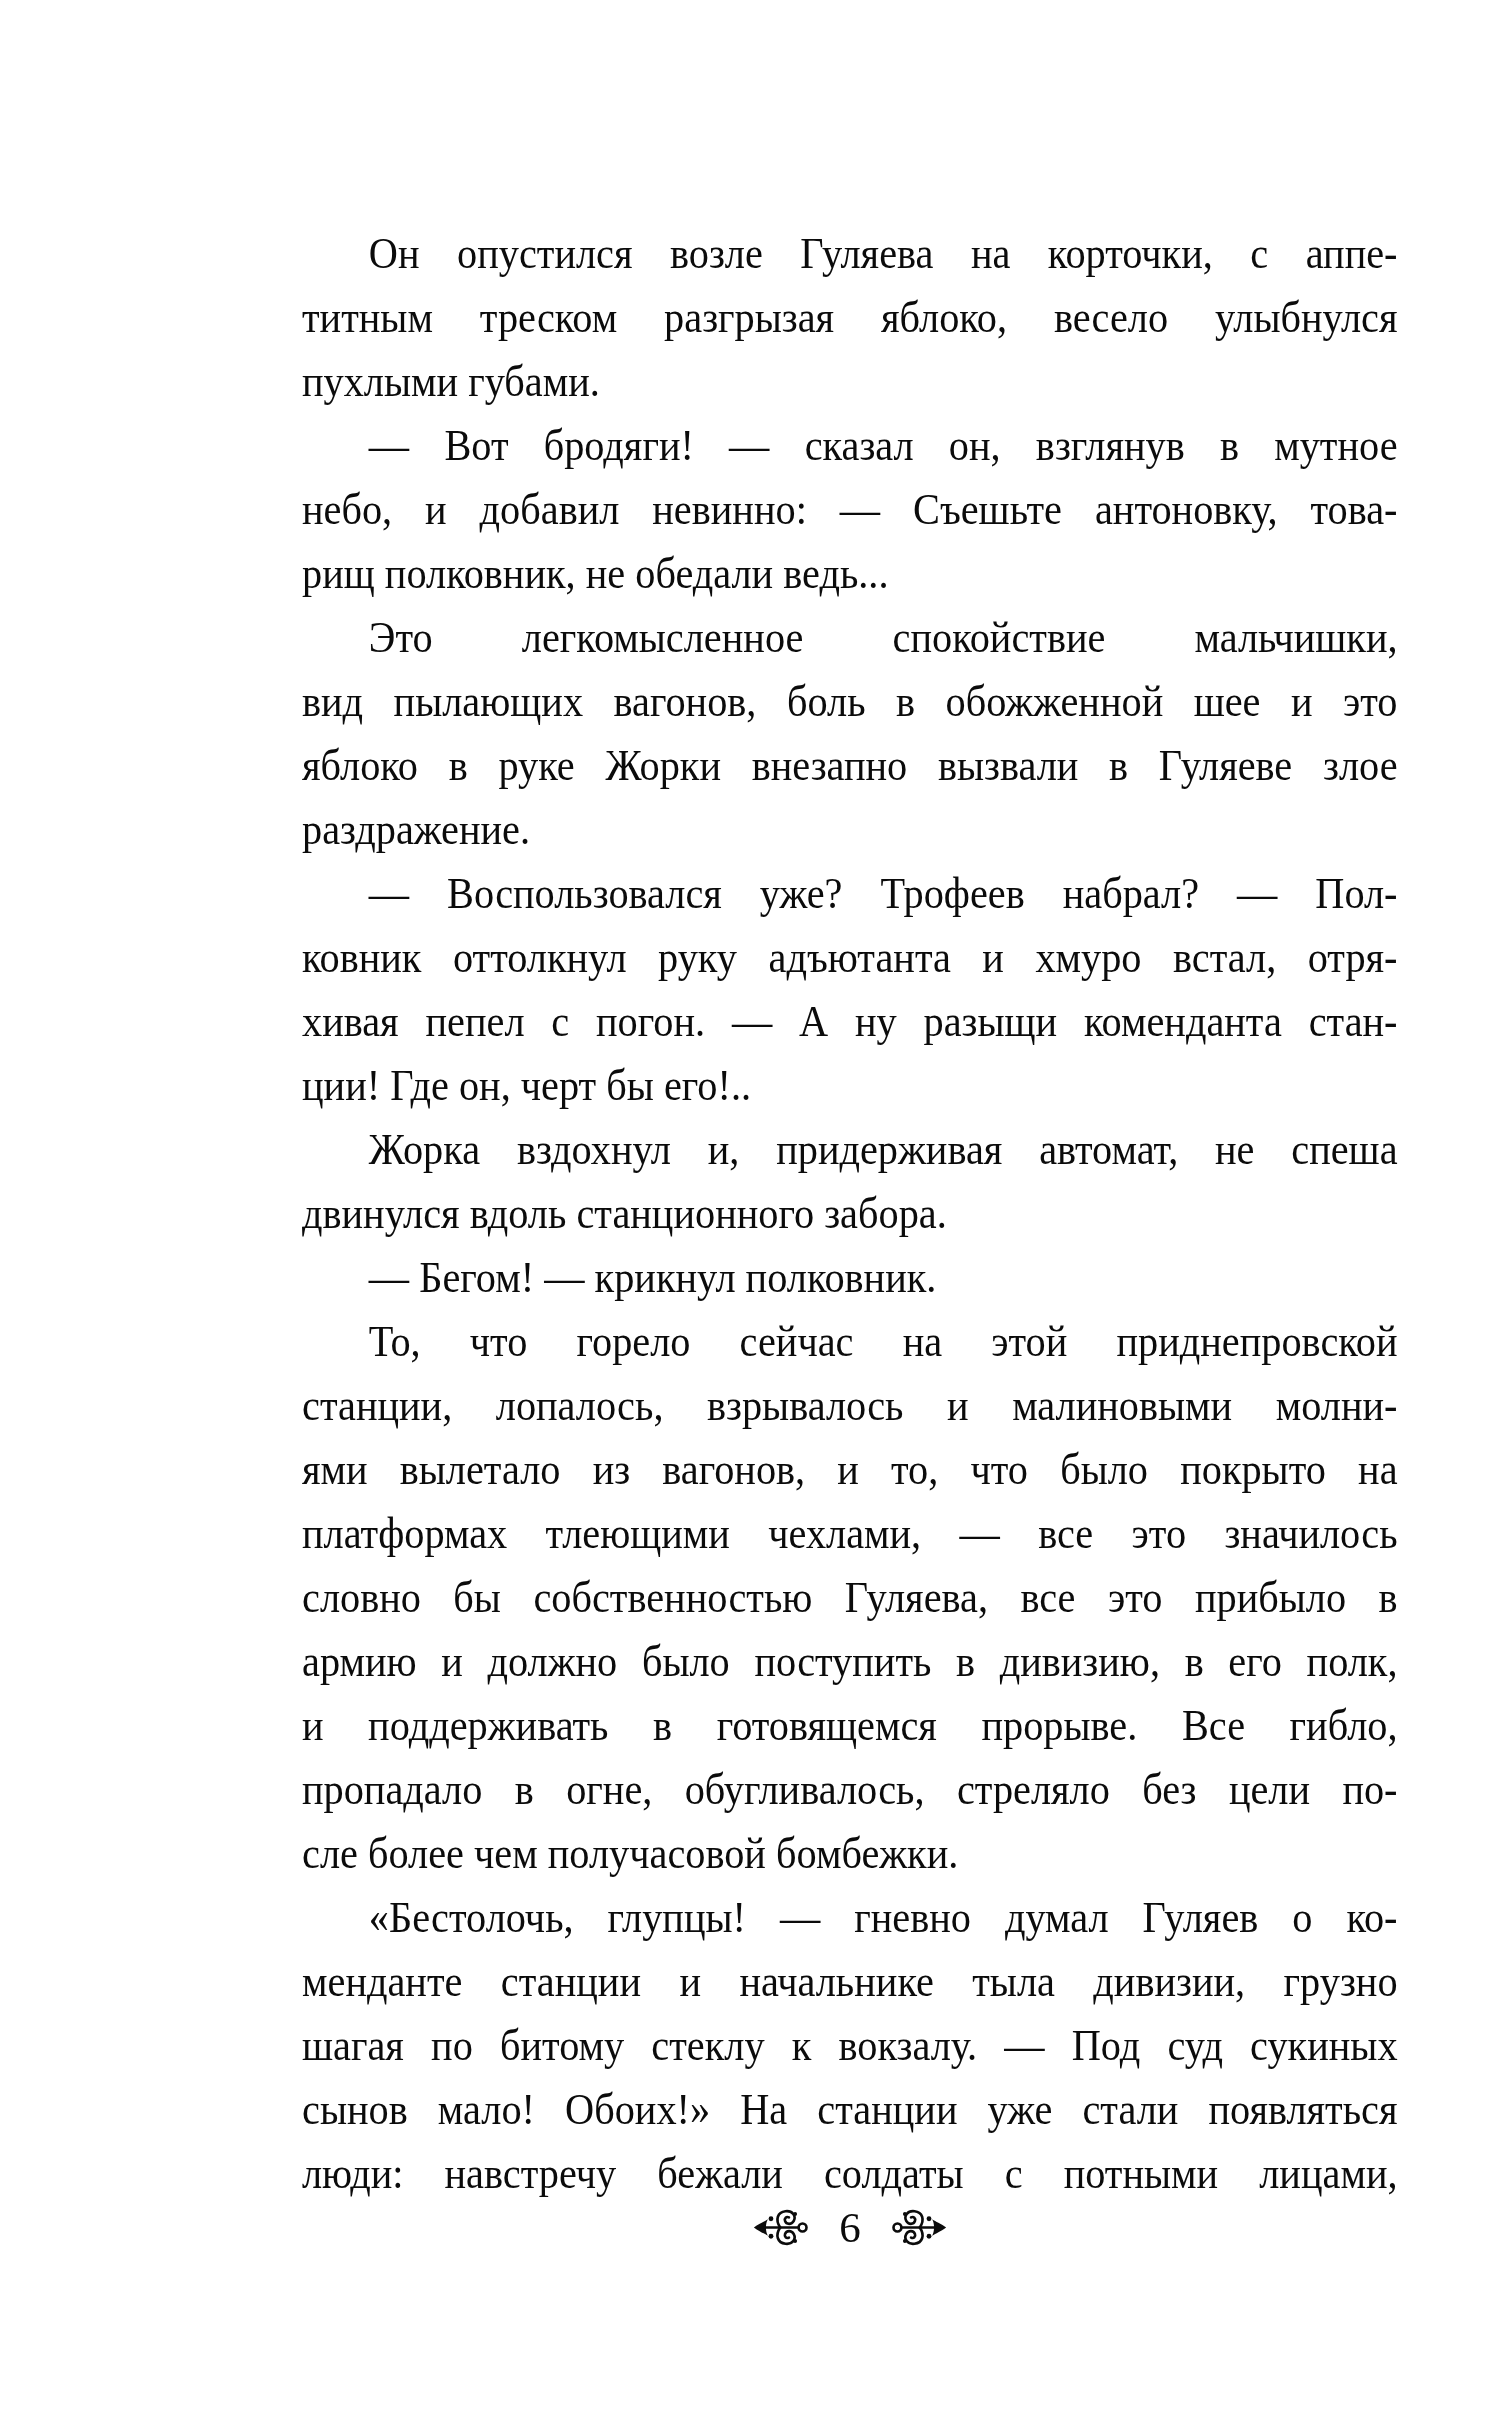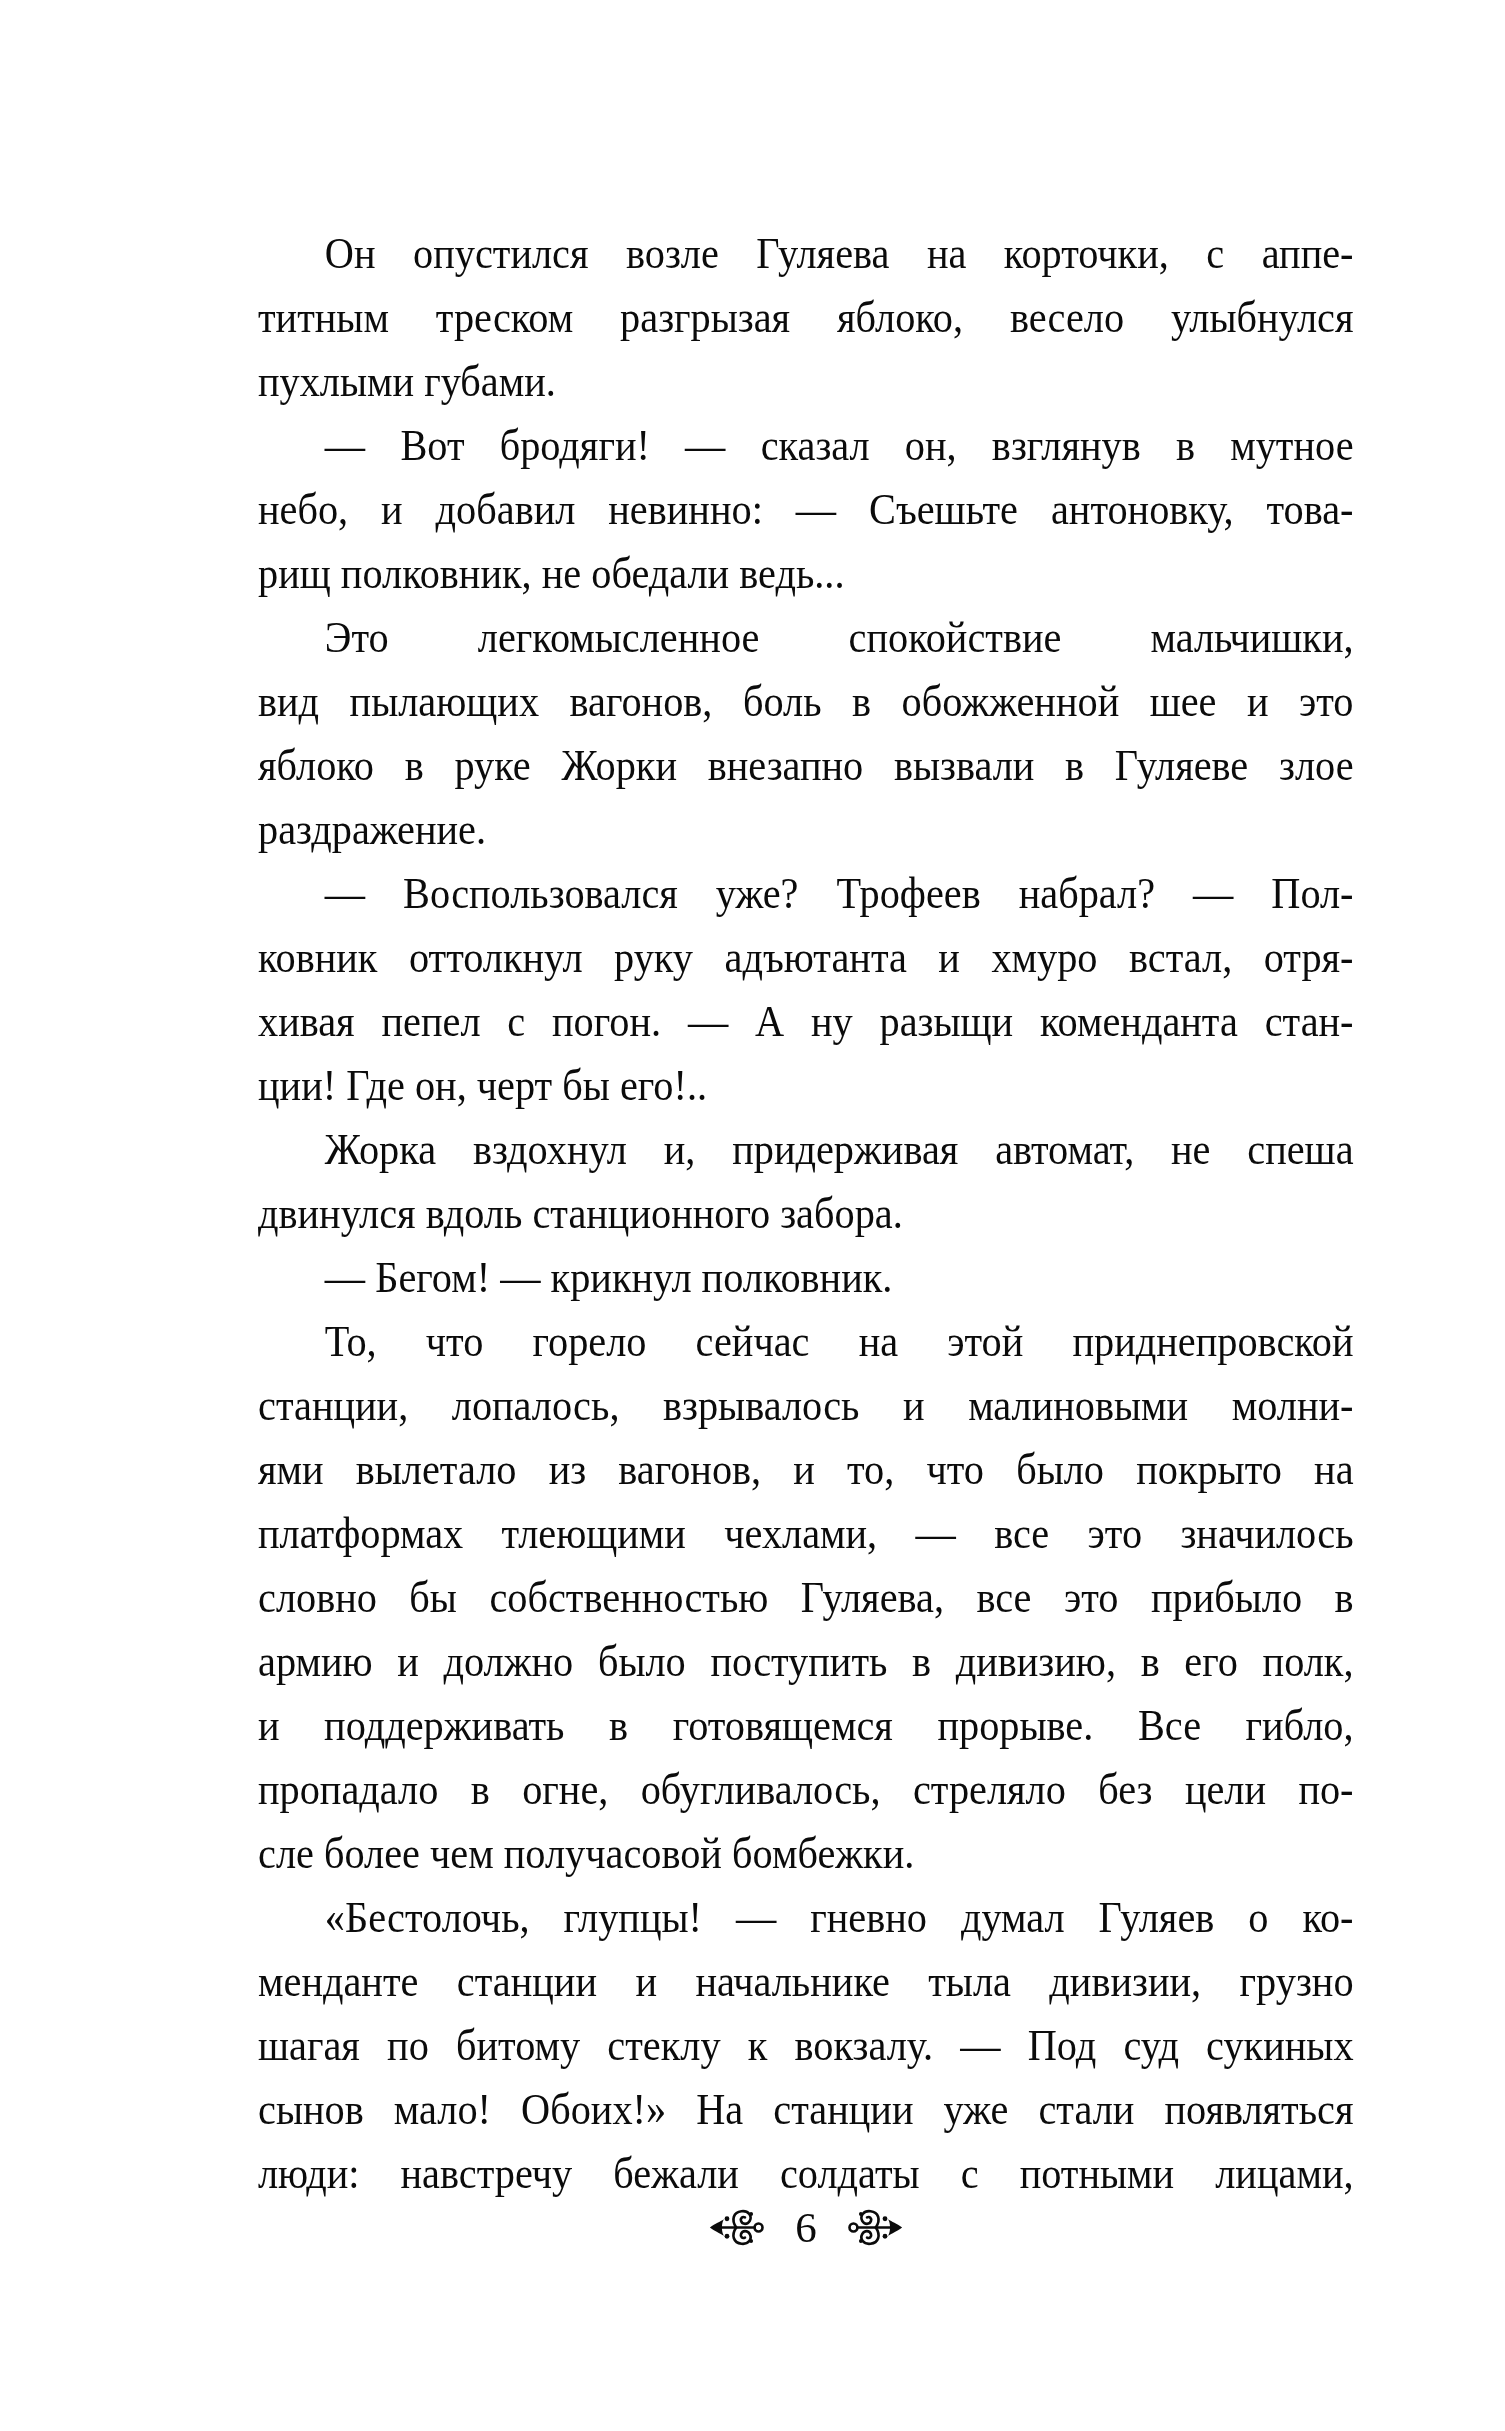--- a/index.html
+++ b/index.html
@@ -7,20 +7,21 @@
     width: 1506px;
     height: 2432px;
     background: #ffffff;
     position: relative;
     overflow: hidden;
     font-family: "Liberation Serif", "DejaVu Serif", serif;
   }
   .page {
     position: absolute;
     inset: 0;
+    margin-left: 44px;
   }
   .text-block {
     position: absolute;
     left: 258px;
     top: 222px;
     width: 1196px;
     color: #0b0b0b;
     font-size: 44px;
     line-height: 64px;
   }

